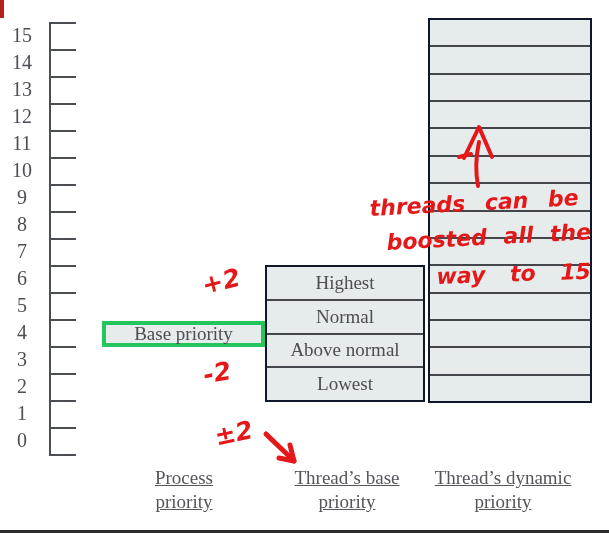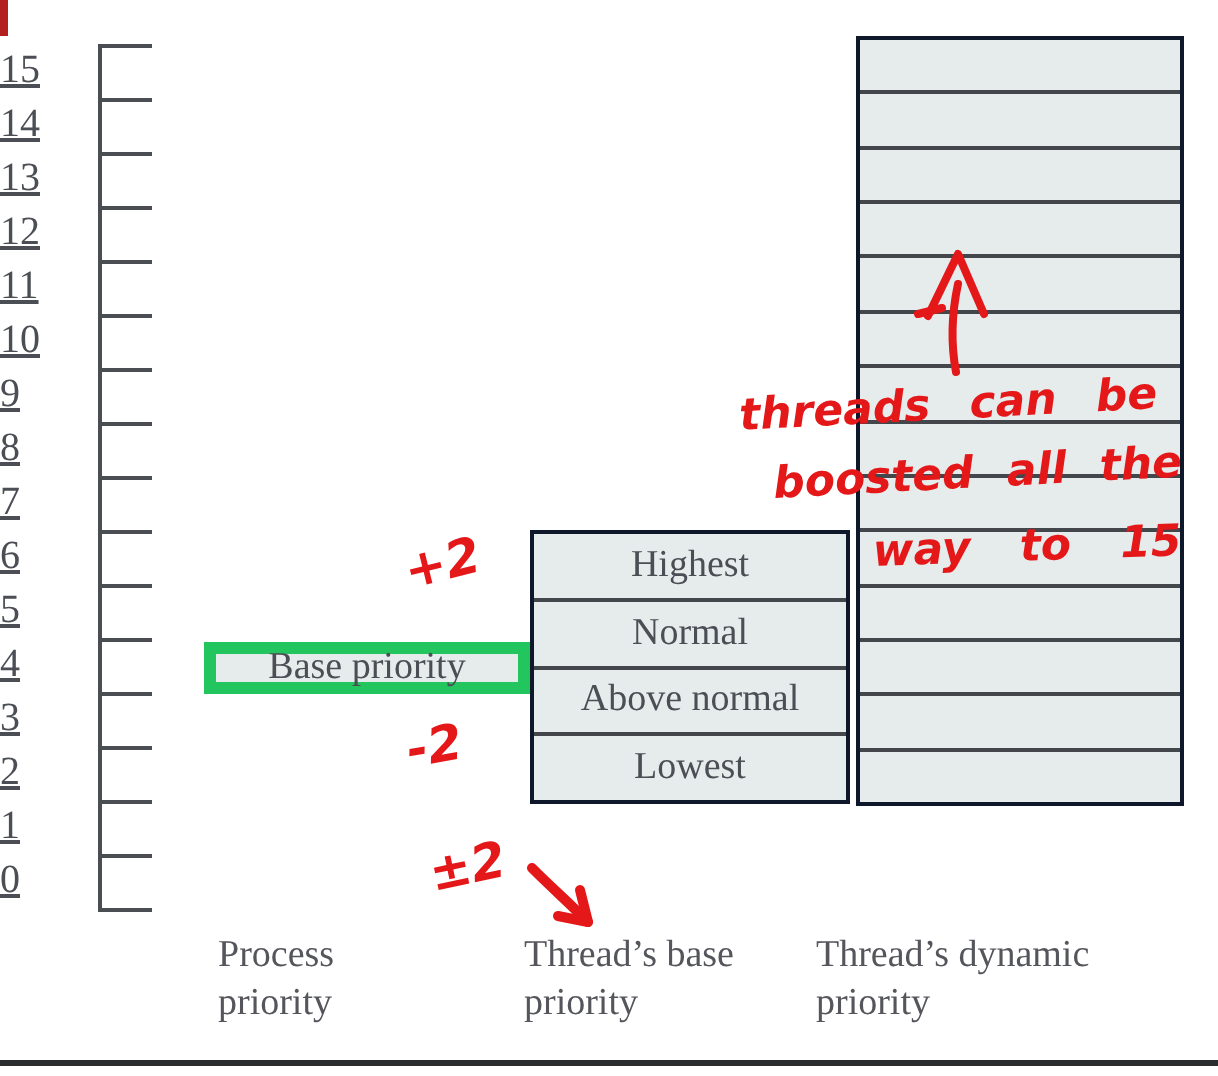--- a/index.html
+++ b/index.html
@@ -8,39 +8,39 @@
   .abs{position:absolute;}
 
   
   .corner-mark{left:0;top:0;width:4px;height:18px;background:#b42020;}
   .bottom-rule{left:0;top:530px;width:609px;height:3px;background:#2b2c2e;}
 
   
   .ruler-vline{left:49px;top:22px;width:2px;height:434px;background:#4a4d52;}
   .ruler-ticks{left:49px;top:22px;width:27px;height:435px;
     background:repeating-linear-gradient(to bottom,#4a4d52 0 2px,transparent 2px 27px);}
-  .scale-num{left:0;width:44px;height:27px;line-height:27px;text-align:left;
-    font-size:20px;color:#4b4e54;text-decoration:underline;}
+  .scale-num{left:0;width:44px;height:27px;line-height:27px;text-align:center;
+    font-size:20px;color:#4b4e54;}
 
   
   .col{border:2px solid #0f172a;background:#e6ebeb;box-sizing:border-box;
        display:flex;flex-direction:column;}
   .dyn-col{left:428px;top:18px;width:164px;height:385px;}
   .base-col{left:265px;top:265px;width:160px;height:137px;}
   .col .row{flex:1;display:flex;align-items:center;justify-content:center;}
   .col .row + .row{border-top:2px solid #43464b;}
   .row-label{font-size:19px;color:#4b4e54;}
 
-  .base-box{left:102px;top:321px;width:163px;height:26px;border:6px solid #22c55e;
+  .base-box{left:102px;top:321px;width:163px;height:26px;border:4px solid #22c55e;
     background:#e6ebeb;box-sizing:border-box;display:flex;align-items:center;
     justify-content:center;font-size:19px;color:#4b4e54;}
 
   
   .axis-label{top:466px;font-size:19px;line-height:24px;color:#54565c;
-    text-align:left;white-space:pre-line;}
+    text-align:center;white-space:pre-line;text-decoration:underline;}
   .axis-process{left:109px;width:150px;}
   .axis-thread-base{left:262px;width:170px;}
   .axis-thread-dynamic{left:408px;width:190px;}
 
   
   .ink{color:#e41719;font-family:"DejaVu Sans","Liberation Sans",sans-serif;
     font-style:italic;font-weight:bold;transform-origin:left top;}
   .ink-plus2{left:199px;top:272px;font-size:25px;transform:rotate(-14deg);}
   .ink-minus2{left:201px;top:361px;font-size:25px;transform:rotate(-10deg);}
   .ink-pm2{left:212px;top:423px;font-size:25px;transform:rotate(-12deg);}

